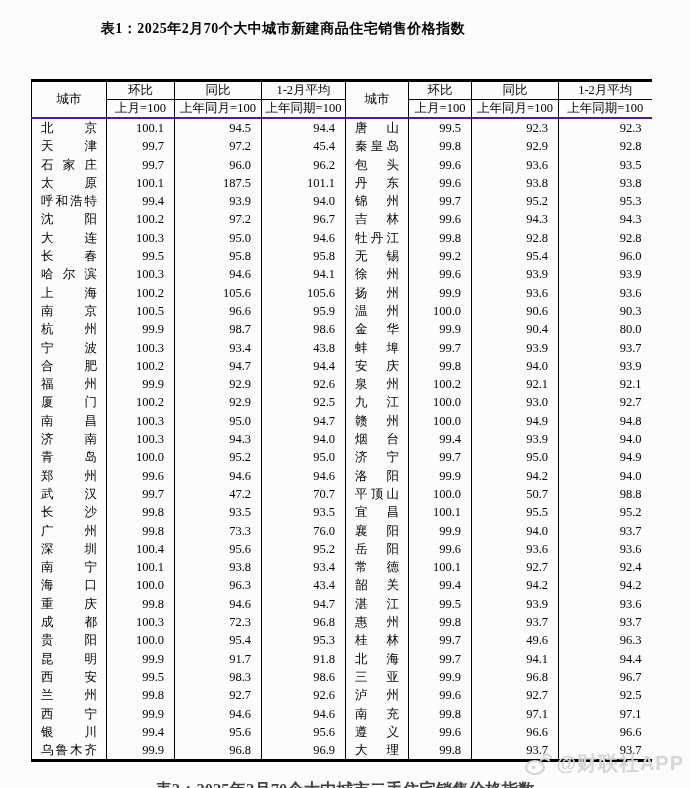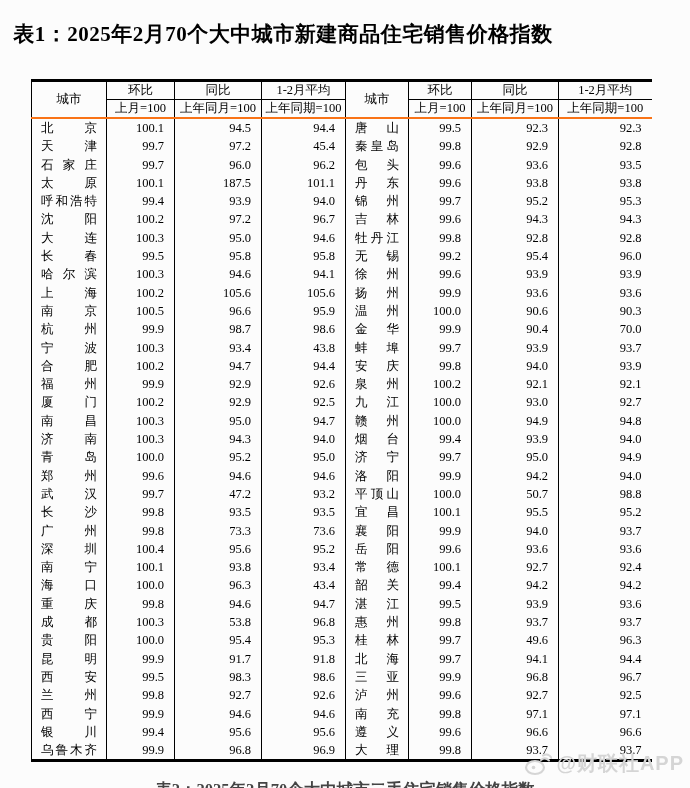--- a/index.html
+++ b/index.html
@@ -6,40 +6,40 @@
   body{
     width:690px;height:788px;
     background:#fcfcfc;
     position:relative;
     overflow:hidden;
     font-family:"Liberation Serif", serif;
     color:#000;
   }
   .page-title{
     position:absolute;top:20px;left:0;width:566px;
-    text-align:center;font-size:21px;font-weight:bold;
+    text-align:center;font-size:14px;font-weight:bold;
     letter-spacing:0.5px;
     font-family:"Liberation Serif", serif;
   }
   .table-wrap{
     position:absolute;top:79px;left:31px;width:621px;
   }
   table.idx{
     border-collapse:collapse;table-layout:fixed;width:620px;
     border-top:3px solid #000;
     border-bottom:3px solid #000;
     font-size:12.5px;
   }
   table.idx td, table.idx th{
     padding:0;margin:0;font-weight:normal;overflow:hidden;white-space:nowrap;
   }
   thead th{height:17px;line-height:17px;font-size:12.5px;}
   thead tr.sub th{border-top:1px solid #000;}
   thead th.city-h{border-top:none;}
-  thead{border-bottom:2px solid #f97316;}
+  thead{border-bottom:2px solid #4c1d95;}
   tbody td{height:18.3px;line-height:18.3px;font-size:12.5px;}
   
   .vl{border-left:1px solid #000;}
   .outer-l{border-left:1px solid #000;}
   td.city, th.city-h{text-align:center;}
   tbody td.city{
     text-align:justify;text-align-last:justify;
     padding:0 9px;
   }
   tbody td.num{text-align:right;padding-right:10px;}
@@ -209,21 +209,21 @@
           <td class="num vl">90.3</td>
         </tr>
         <tr>
           <td class="city outer-l">杭州</td>
           <td class="num vl">99.9</td>
           <td class="num vl">98.7</td>
           <td class="num vl">98.6</td>
           <td class="city vl">金华</td>
           <td class="num vl">99.9</td>
           <td class="num vl">90.4</td>
-          <td class="num vl">70.0</td>
+          <td class="num vl">80.0</td>
         </tr>
         <tr>
           <td class="city outer-l">宁波</td>
           <td class="num vl">100.3</td>
           <td class="num vl">93.4</td>
           <td class="num vl">43.8</td>
           <td class="city vl">蚌埠</td>
           <td class="num vl">99.7</td>
           <td class="num vl">93.9</td>
           <td class="num vl">93.7</td>
@@ -295,41 +295,41 @@
           <td class="num vl">94.6</td>
           <td class="city vl">洛阳</td>
           <td class="num vl">99.9</td>
           <td class="num vl">94.2</td>
           <td class="num vl">94.0</td>
         </tr>
         <tr>
           <td class="city outer-l">武汉</td>
           <td class="num vl">99.7</td>
           <td class="num vl">47.2</td>
-          <td class="num vl">93.2</td>
+          <td class="num vl">70.7</td>
           <td class="city vl">平顶山</td>
           <td class="num vl">100.0</td>
           <td class="num vl">50.7</td>
           <td class="num vl">98.8</td>
         </tr>
         <tr>
           <td class="city outer-l">长沙</td>
           <td class="num vl">99.8</td>
           <td class="num vl">93.5</td>
           <td class="num vl">93.5</td>
           <td class="city vl">宜昌</td>
           <td class="num vl">100.1</td>
           <td class="num vl">95.5</td>
           <td class="num vl">95.2</td>
         </tr>
         <tr>
           <td class="city outer-l">广州</td>
           <td class="num vl">99.8</td>
           <td class="num vl">73.3</td>
-          <td class="num vl">73.6</td>
+          <td class="num vl">76.0</td>
           <td class="city vl">襄阳</td>
           <td class="num vl">99.9</td>
           <td class="num vl">94.0</td>
           <td class="num vl">93.7</td>
         </tr>
         <tr>
           <td class="city outer-l">深圳</td>
           <td class="num vl">100.4</td>
           <td class="num vl">95.6</td>
           <td class="num vl">95.2</td>
@@ -364,21 +364,21 @@
           <td class="num vl">94.6</td>
           <td class="num vl">94.7</td>
           <td class="city vl">湛江</td>
           <td class="num vl">99.5</td>
           <td class="num vl">93.9</td>
           <td class="num vl">93.6</td>
         </tr>
         <tr>
           <td class="city outer-l">成都</td>
           <td class="num vl">100.3</td>
-          <td class="num vl">53.8</td>
+          <td class="num vl">72.3</td>
           <td class="num vl">96.8</td>
           <td class="city vl">惠州</td>
           <td class="num vl">99.8</td>
           <td class="num vl">93.7</td>
           <td class="num vl">93.7</td>
         </tr>
         <tr>
           <td class="city outer-l">贵阳</td>
           <td class="num vl">100.0</td>
           <td class="num vl">95.4</td>

